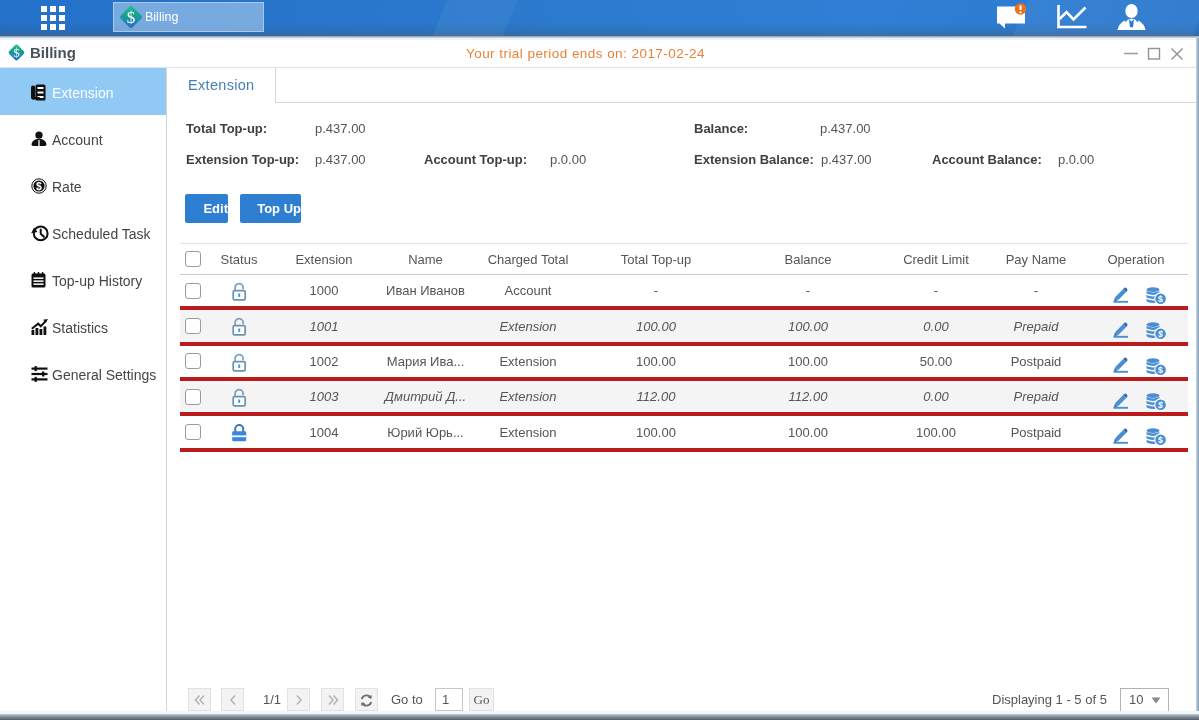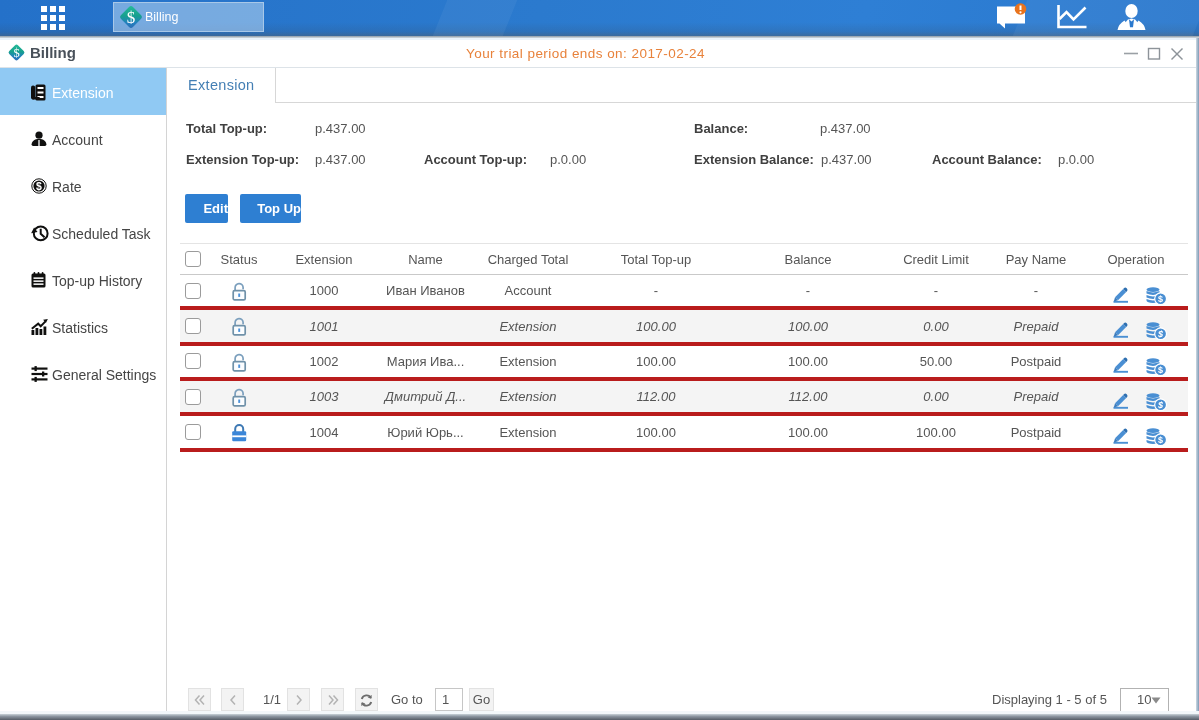--- a/index.html
+++ b/index.html
@@ -28,21 +28,21 @@
 .tbl { position:absolute; left:180px; top:243px; width:1008px; font-size:13px; color:#555; }
 .thead { position:relative; height:32.2px; border-top:1px solid #e4e4e4; border-bottom:1px solid #c9c9c9; }
 .trow { position:relative; height:35.3px; border-bottom:4px solid #b91c1c; }
 .trow.alt { background:#f4f4f4;font-style:italic; }
 .cell { position:absolute; top:0; height:100%; display:flex; align-items:center; justify-content:center; }
 .c0{left:0;width:25px}.c1{left:25px;width:68px}.c2{left:93px;width:102px}.c3{left:195px;width:101px}.c4{left:296px;width:104px}.c5{left:400px;width:152px}.c6{left:552px;width:152px}.c7{left:704px;width:104px}.c8{left:808px;width:96px}.c9{left:904px;width:104px}
 .op1 { position:absolute; left:27.5px; top:9.5px; } .op2 { position:absolute; left:61.5px; top:11.8px; }
 .locksvg { margin-top:1.5px; }
 .cb { width:16px; height:16px; border:1px solid #9b9b9b; border-radius:3px; background:#fff; }
 .pager { position:absolute; left:168px; top:688px; width:1028px; height:23px; font-size:13px; color:#555; }
-.pbtn { position:absolute; top:0; width:23px; height:23px; background:#f3f3f3; border:1px solid #e2e2e2; color:#b3b3b3; text-align:center; }
+.pbtn { position:absolute; top:0; width:23px; height:23px; background:#f3f3f3; border:1px solid #e2e2e2; color:#b3b3b3; text-align:center;font-family:Liberation Serif, serif; }
 .pbtn svg { margin-top:5px; }
 .winctl { position:absolute; top:38px; left:0; width:1199px; height:30px; }
 .rightedge { position:absolute; left:1196px; top:38px; width:3px; height:676px; background:linear-gradient(90deg,#cdd9e3,#7e9ab5); }
 .bottomline { position:absolute; left:0; top:711px; width:1199px; height:3px; background:#f2f7fa; }
 .bottombar { position:absolute; left:0; top:714px; width:1199px; height:6px; background:linear-gradient(#c9d2d8 0%, #8b95a0 40%, #555d67 100%); }
 </style>
 </head>
 <body>
 <div id="app">
 <div class="navbar">
@@ -381,20 +381,20 @@
   <div class="pbtn" style="left:187px"><svg width="13" height="13" viewBox="0 0 13 13">
           <path d="M1.8 5 A5 5 0 0 1 11 4" fill="none" stroke="#6d6d6d" stroke-width="1.9"></path>
           <path d="M11.8 1 l-0.5 3.8 l-3.6 -1.2 z" fill="#6d6d6d"></path>
           <path d="M11.2 8 A5 5 0 0 1 2 9" fill="none" stroke="#6d6d6d" stroke-width="1.9"></path>
           <path d="M1.2 12 l0.5 -3.8 l3.6 1.2 z" fill="#6d6d6d"></path>
         </svg></div>
   <span style="position:absolute;left:223px;top:4px">Go to</span>
   <input style="position: absolute; left: 267px; top: 0px; width: 28px; height: 23px; border: 1px solid rgb(198, 198, 198); font-size: 13px; padding-left: 6px; color: rgb(85, 85, 85); font-family: &quot;Liberation Sans&quot;, sans-serif;" value="1">
   <div class="pbtn" style="left:301px;width:25px;color:#555;line-height:21px;font-size:13px">Go</div>
   <span style="position:absolute;left:824px;top:4px">Displaying 1 - 5 of 5</span>
-  <div style="position:absolute;left:952px;top:0;width:49px;height:31px;border:1px solid #b2b2b2;font-size:13px;line-height:21px;padding-left:16px;background:#fff">10<svg style="position:absolute;right:7px;top:8px" width="10" height="7" viewBox="0 0 10 7">
+  <div style="position:absolute;left:952px;top:0;width:49px;height:31px;border:1px solid #b2b2b2;font-size:13px;line-height:21px;padding-left:8px;background:#fff">10<svg style="position:absolute;right:7px;top:8px" width="10" height="7" viewBox="0 0 10 7">
           <path d="M0.5 0.5 h9 l-4.5 6 z" fill="#8a8a8a"></path>
         </svg></div>
 </div>
 <div class="rightedge"></div>
 <div class="bottomline"></div>
 <div class="bottombar"></div>
 </div>
 
 </body></html>

